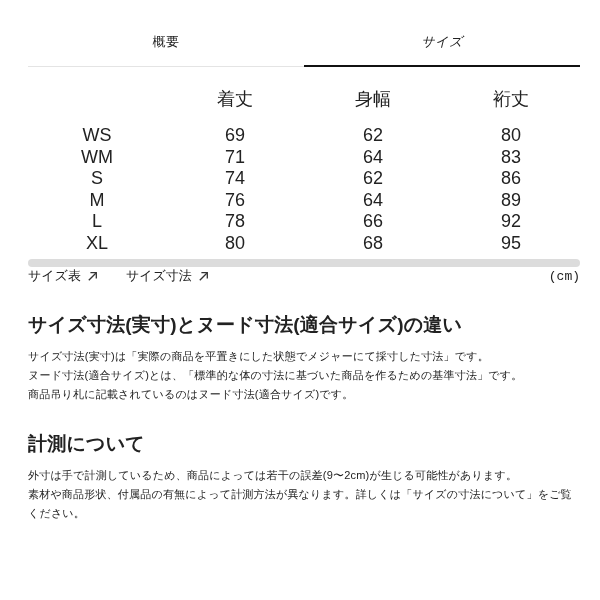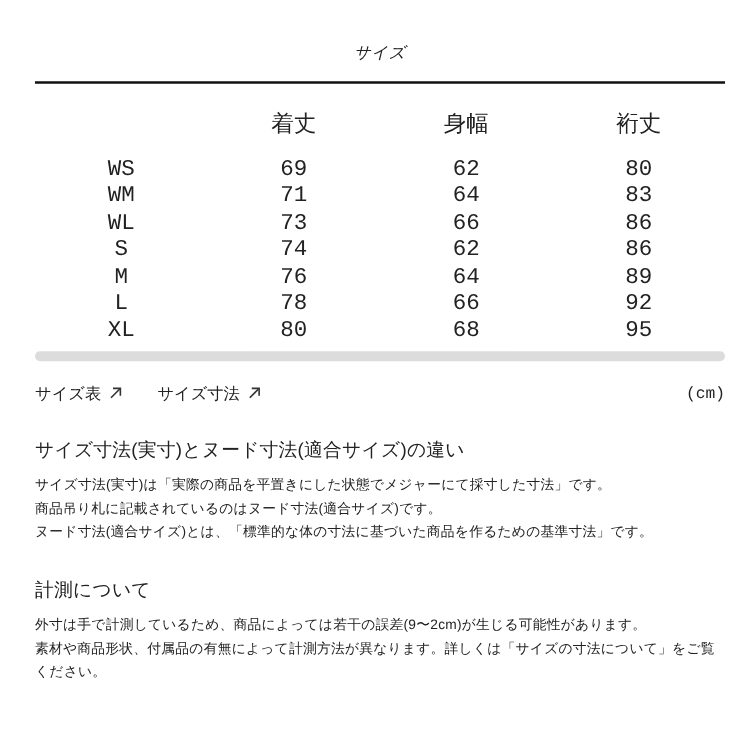--- a/index.html
+++ b/index.html
@@ -24,47 +24,48 @@
     flex:1;text-align:center;font-size:13px;color:var(--text);
     padding:13px 0 15px;border-bottom:1px solid var(--divider);
     cursor:pointer;letter-spacing:.5px;
   }
   .tab.active{border-bottom:2px solid var(--accent);padding-bottom:14px;font-style:italic;}
 
   
   table{width:100%;border-collapse:collapse;margin-top:10px;table-layout:fixed;}
   th,td{font-weight:normal;font-size:18px;text-align:center;padding:0;color:var(--text);}
   thead th{padding:10px 0 14px;}
-  tbody tr{height:21.5px;font-family:Liberation Mono, monospace;}
+  tbody tr{height:21.5px;}
 
   
   .scrollbar{
     height:8px;background:var(--scrollbar);border-radius:4px;margin-top:5px;
   }
 
   
-  .links-row{display:flex;align-items:center;margin-top:17px;font-size:13px;}
+  .links-row{display:flex;align-items:center;font-size:13px;}
   .link{
     display:inline-flex;align-items:center;gap:6px;margin-right:28px;
     color:var(--text);text-decoration:none;cursor:pointer;
   }
   .link svg{display:block;}
   .unit{margin-left:auto;font-size:13px;font-family:Liberation Mono, monospace;}
 
   
   .section{margin-top:27px;}
-  .section h3{font-size:15px;font-weight:normal;margin:0 0 9px;letter-spacing:.2px;}
+  .section h3{font-size:19px;font-weight:bold;margin:0 0 9px;letter-spacing:.2px;}
   .section p{margin:0;font-size:11px;line-height:1.73;letter-spacing:.2px;}
 </style>
 </head>
 <body>
 
 <div class="page">
 
   <div class="tabs">
+    <div class="tab">概要</div>
     <div class="tab active">サイズ</div>
   </div>
 
   <table>
     <thead>
       <tr id="size-table-head-row">
           <th></th>
           <th>着丈</th>
           <th>身幅</th>
           <th>裄丈</th>
@@ -75,26 +76,20 @@
           <th>WS</th>
           <td>69</td>
           <td>62</td>
           <td>80</td>
         </tr>
         <tr>
           <th>WM</th>
           <td>71</td>
           <td>64</td>
           <td>83</td>
-        </tr>
-        <tr>
-          <th>WL</th>
-          <td>73</td>
-          <td>66</td>
-          <td>86</td>
         </tr>
         <tr>
           <th>S</th>
           <td>74</td>
           <td>62</td>
           <td>86</td>
         </tr>
         <tr>
           <th>M</th>
           <td>76</td>
@@ -137,22 +132,22 @@
         </svg>
       </span>
     </a>
     <span class="unit">(cm)</span>
   </div>
 
   <div id="sections">
       <div class="section">
         <h3>サイズ寸法(実寸)とヌード寸法(適合サイズ)の違い</h3>
         <p>サイズ寸法(実寸)は「実際の商品を平置きにした状態でメジャーにて採寸した寸法」です。</p>
+        <p>ヌード寸法(適合サイズ)とは、「標準的な体の寸法に基づいた商品を作るための基準寸法」です。</p>
         <p>商品吊り札に記載されているのはヌード寸法(適合サイズ)です。</p>
-        <p>ヌード寸法(適合サイズ)とは、「標準的な体の寸法に基づいた商品を作るための基準寸法」です。</p>
       </div>
       <div class="section">
         <h3>計測について</h3>
         <p>外寸は手で計測しているため、商品によっては若干の誤差(9〜2cm)が生じる可能性があります。</p>
         <p>素材や商品形状、付属品の有無によって計測方法が異なります。詳しくは「サイズの寸法について」をご覧ください。</p>
       </div>
     </div>
 
 </div>
 

